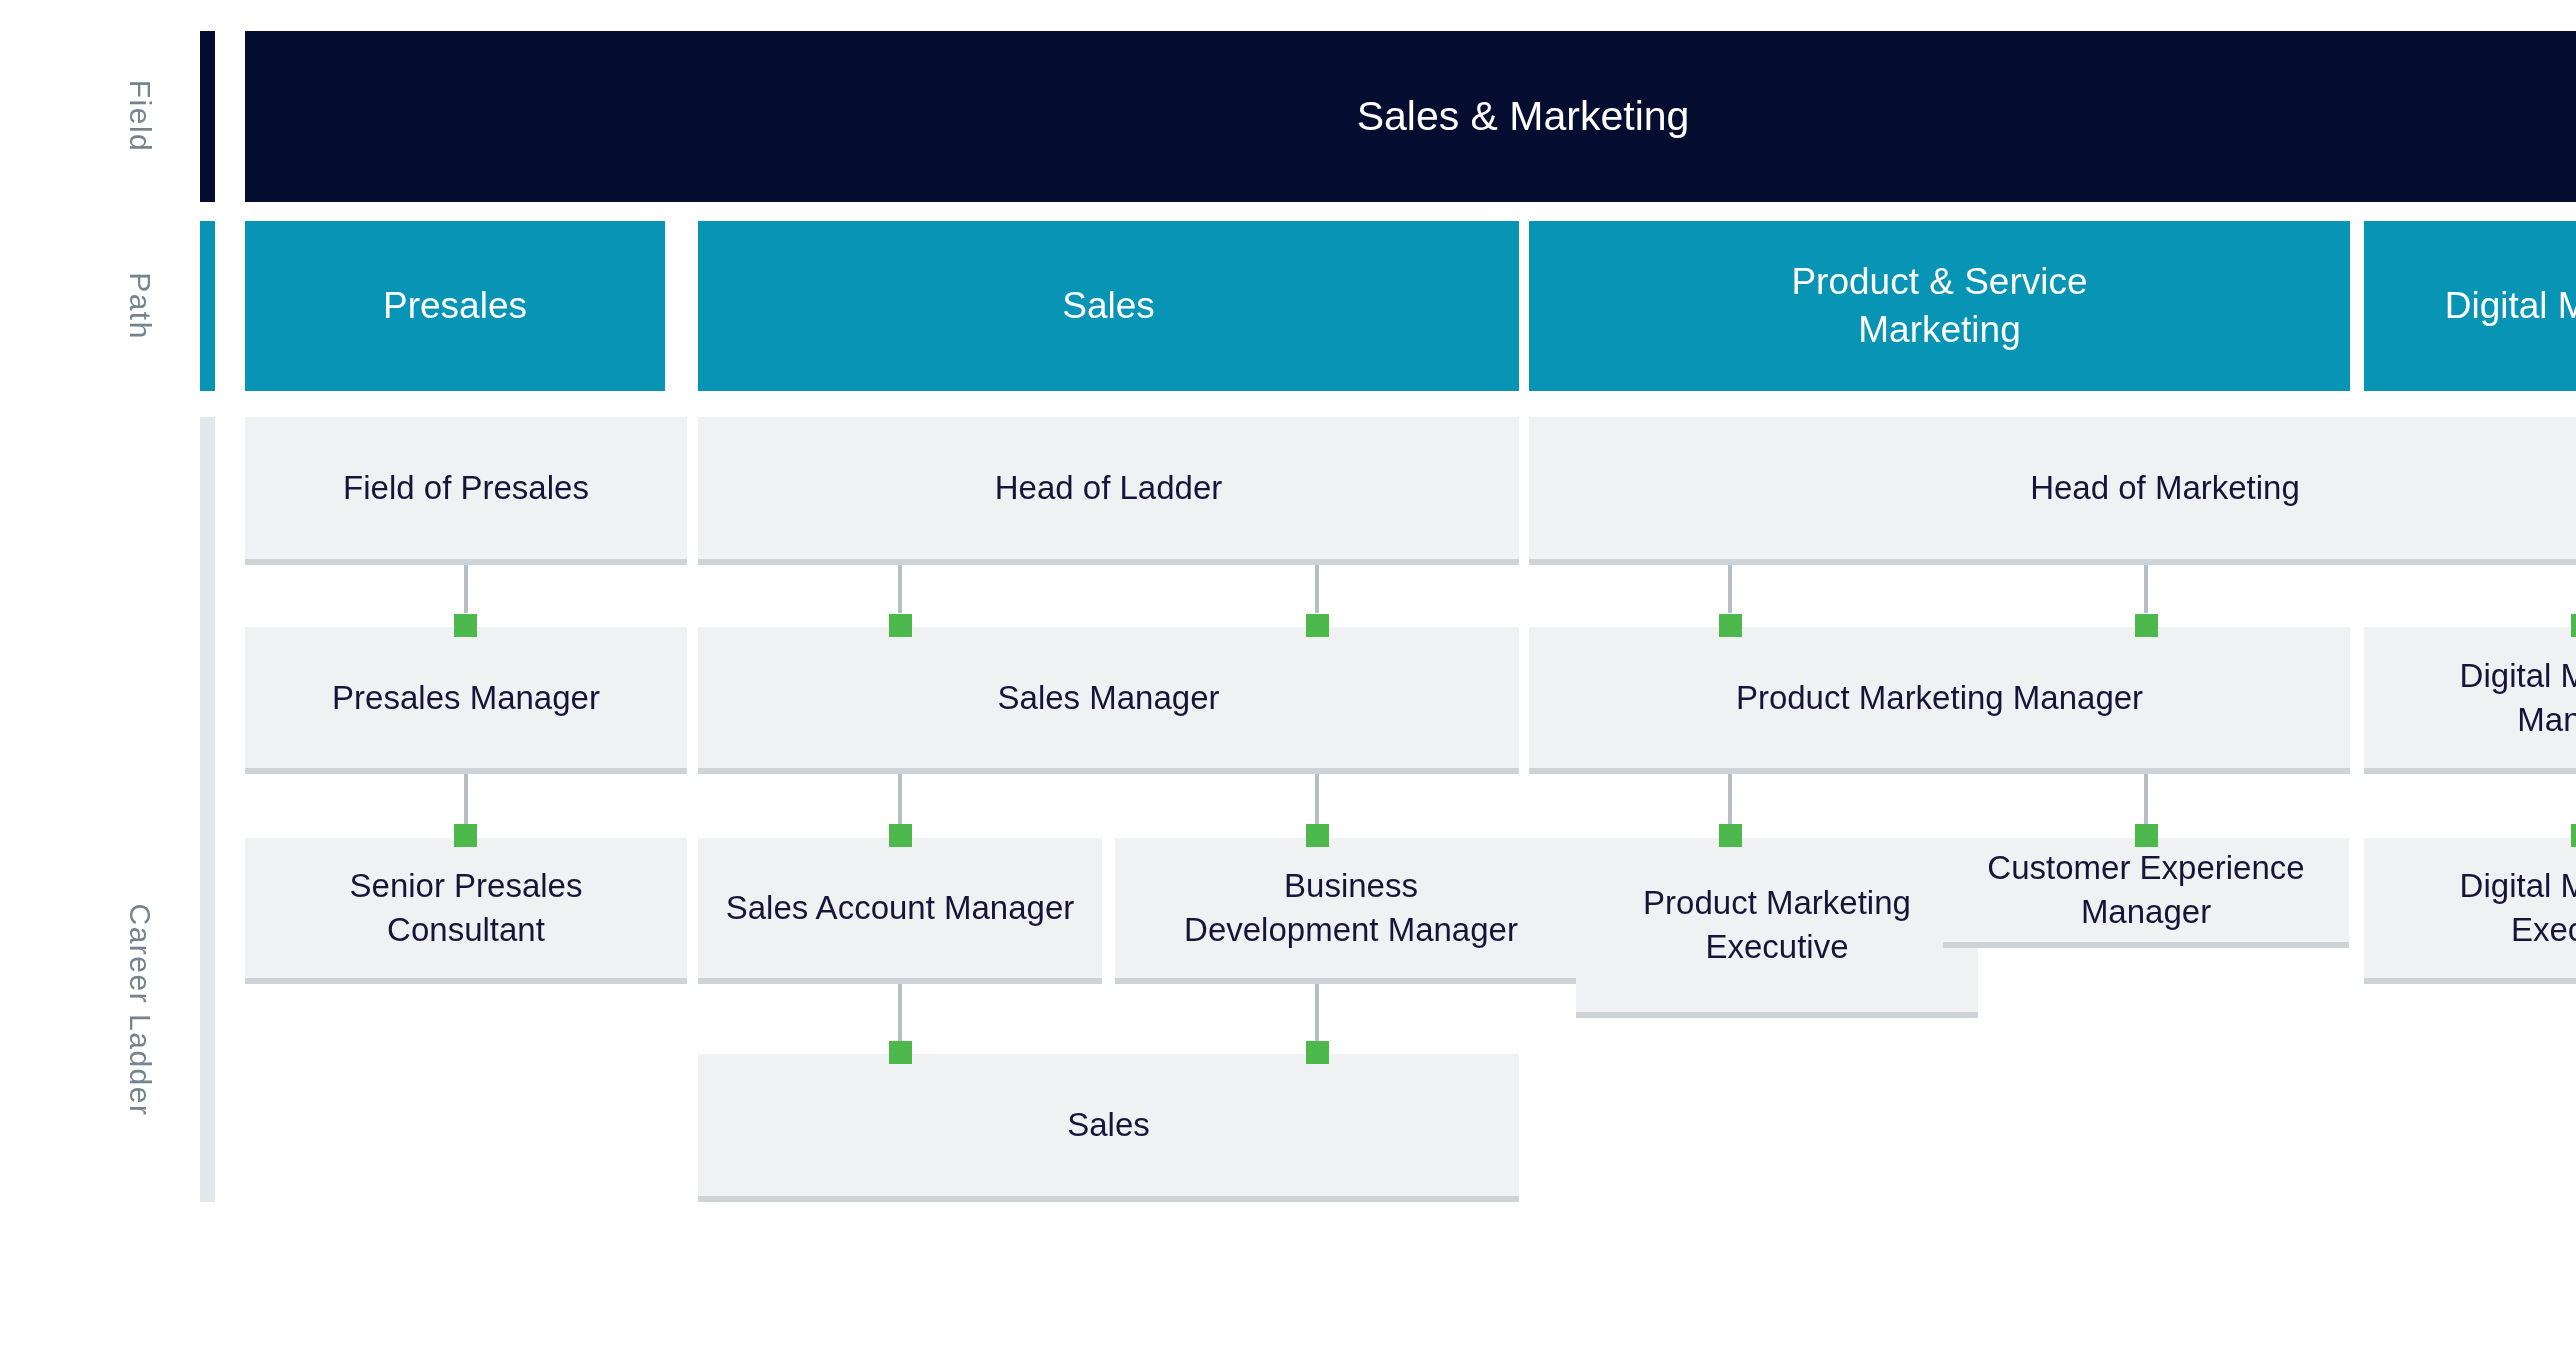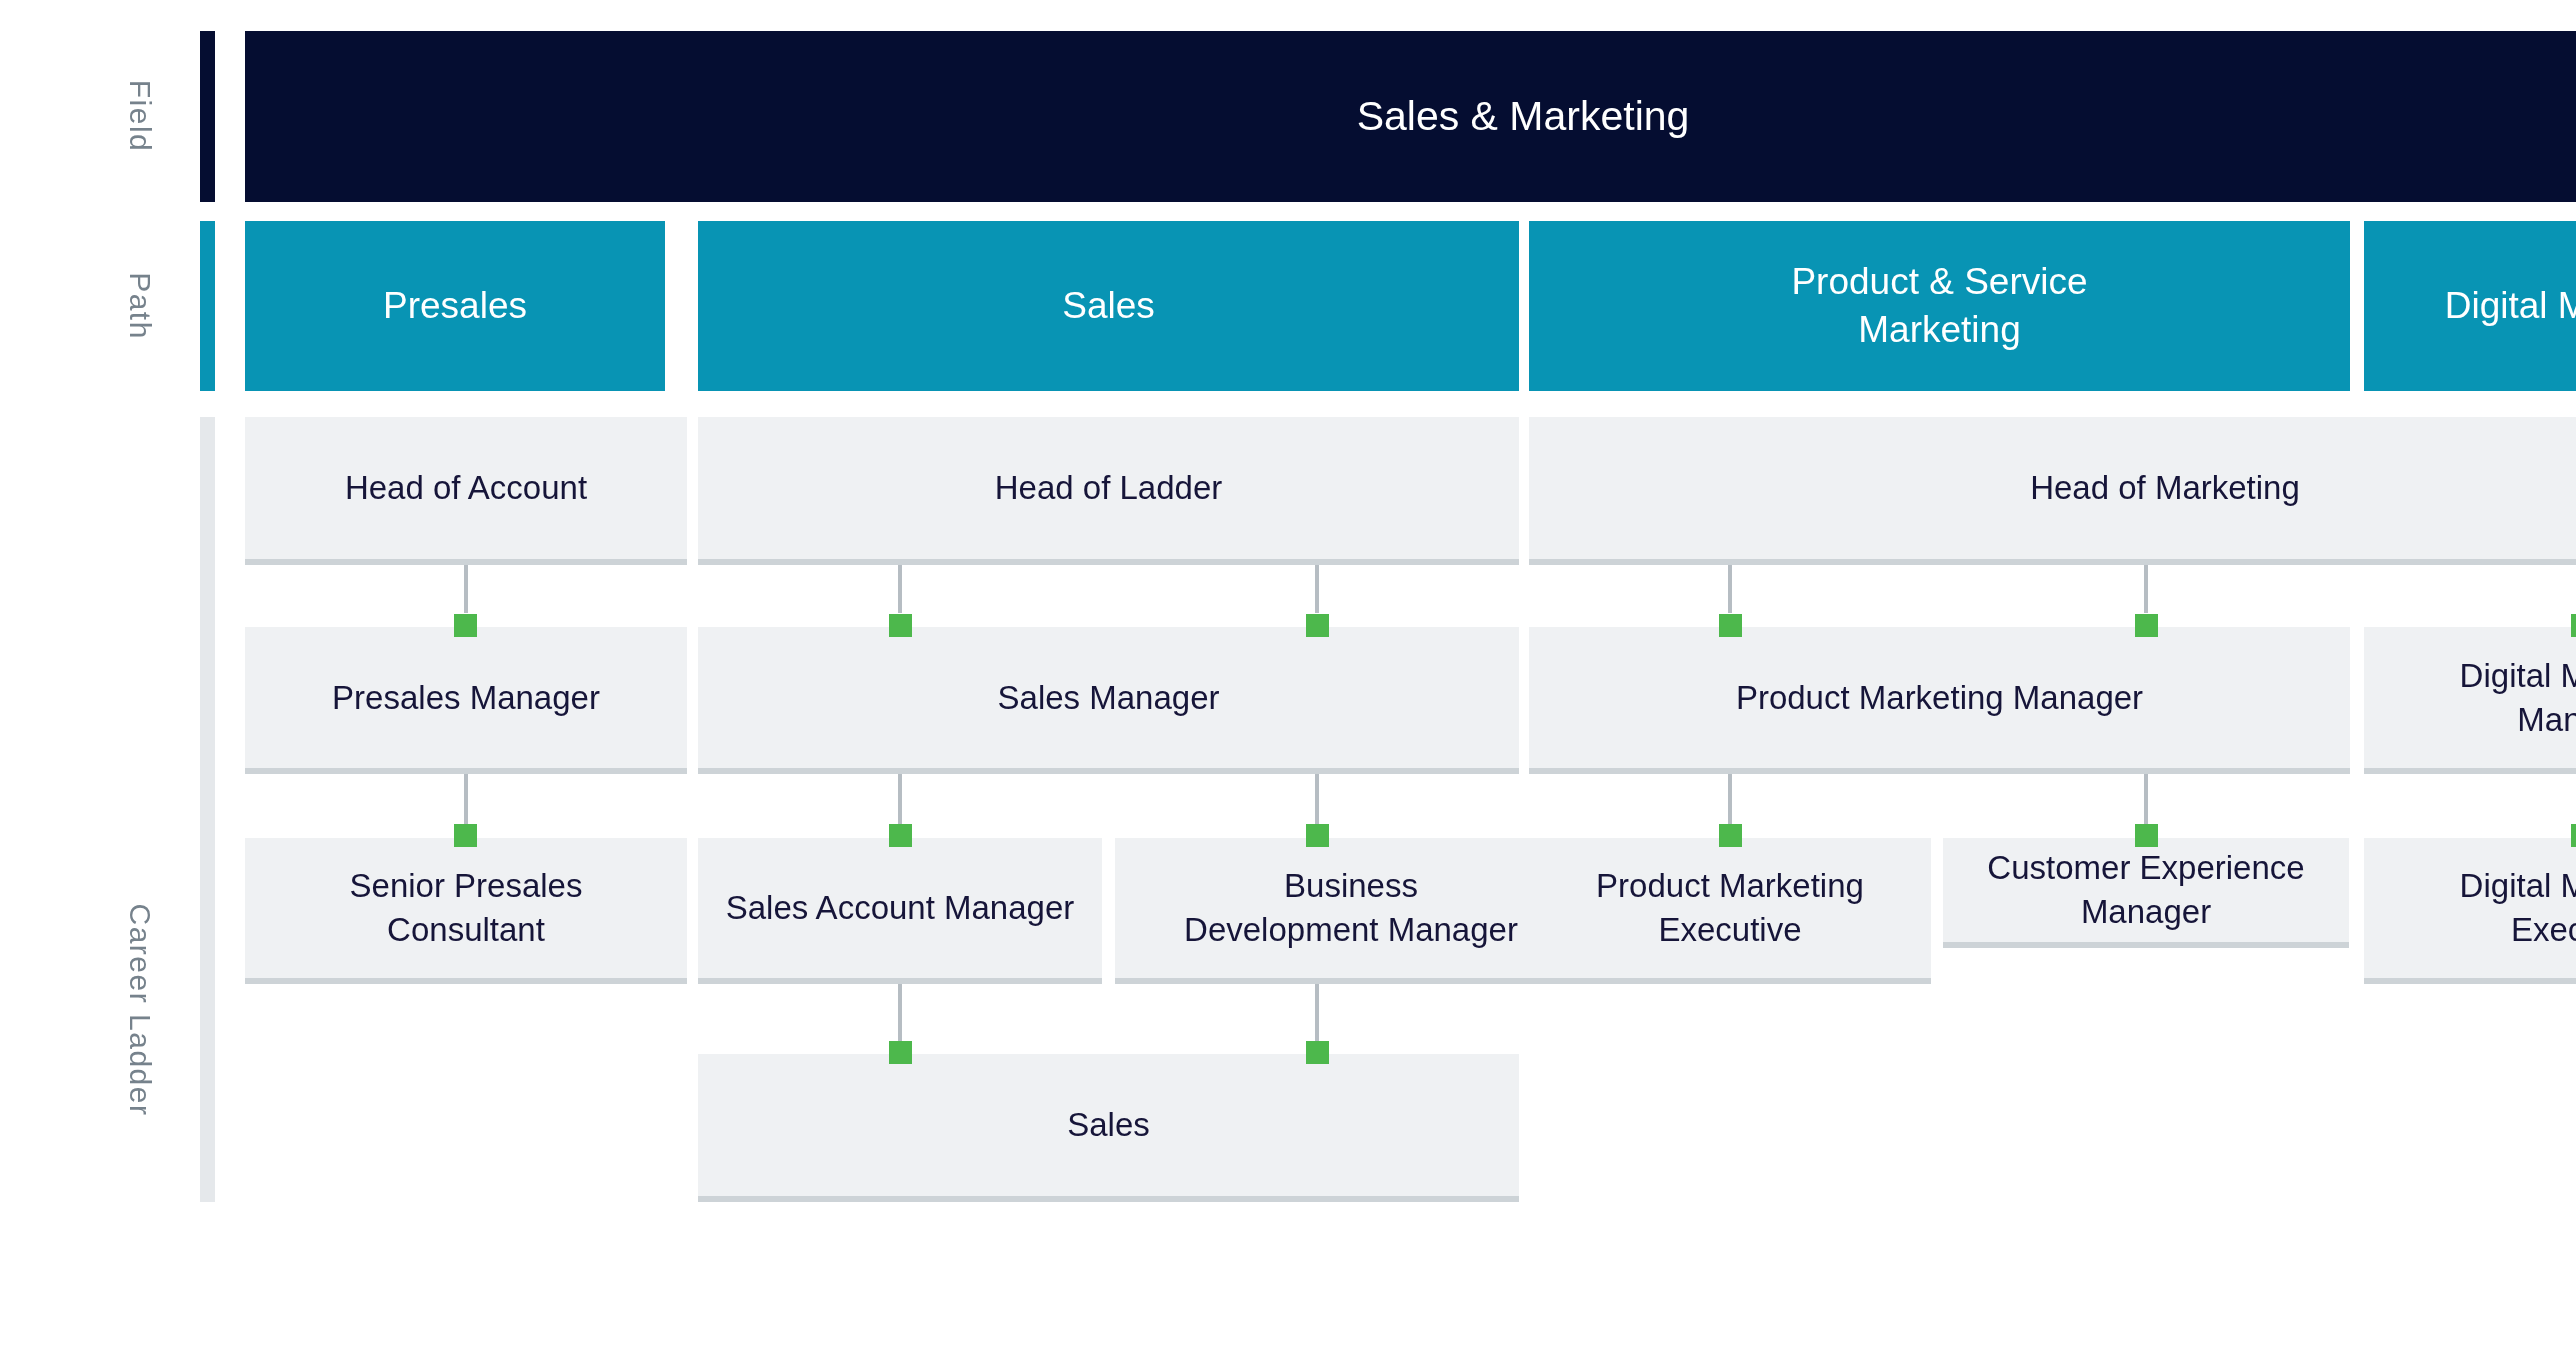--- a/index.html
+++ b/index.html
@@ -68,21 +68,21 @@
   </div>
   <div class="pathbox" style="left:1529px;top:221px;width:821px;height:170px">
     <span>Product &amp; Service
 Marketing</span>
   </div>
   <div class="pathbox" style="left:2364px;top:221px;width:437px;height:170px">
     <span>Digital Marketing</span>
   </div>
 
   <div class="jobbox" style="left:245px;top:417px;width:442px;height:148px">
-    <span>Head of Account</span>
+    <span>Field of Presales</span>
   </div>
   <div class="jobbox" style="left:698px;top:417px;width:821px;height:148px">
     <span>Head of Ladder</span>
   </div>
   <div class="jobbox" style="left:1529px;top:417px;width:1272px;height:148px">
     <span>Head of Marketing</span>
   </div>
 
   <div class="cline" style="left:464px;top:565px;height:48px"></div>
   <div class="csq" style="left:454px;top:614px"></div>
@@ -128,21 +128,21 @@
     <span>Senior Presales
 Consultant</span>
   </div>
   <div class="jobbox" style="left:698px;top:838px;width:404px;height:146px">
     <span>Sales Account Manager</span>
   </div>
   <div class="jobbox" style="left:1115px;top:838px;width:472px;height:146px">
     <span>Business
 Development Manager</span>
   </div>
-  <div class="jobbox" style="left:1529px;top:838px;width:402px;height:146px">
+  <div class="jobbox" style="left:1576px;top:838px;width:402px;height:180px">
     <span>Product Marketing
 Executive</span>
   </div>
   <div class="jobbox" style="left:1943px;top:838px;width:406px;height:110px">
     <span>Customer Experience
 Manager</span>
   </div>
   <div class="jobbox" style="left:2364px;top:838px;width:437px;height:146px">
     <span>Digital Marketing
 Executive</span>

